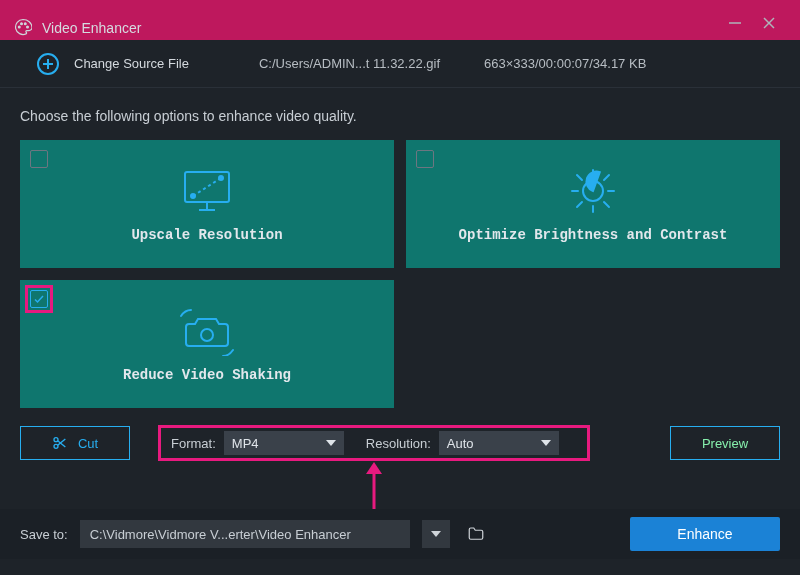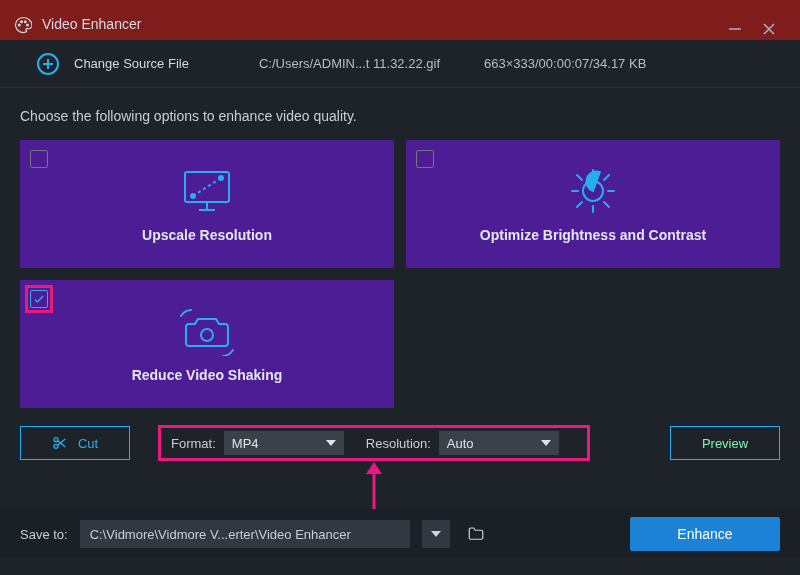--- a/index.html
+++ b/index.html
@@ -9,23 +9,23 @@
     font-family: "Segoe UI", Arial, sans-serif;
     color: #c8ced4;
     font-size: 13px;
     position: relative;
   }
 
   
   .titlebar {
     height: 40px;
     display: flex;
-    align-items: flex-start;
-    padding: 16px 14px;
-    background: #7f1d1d;
+    align-items: flex-end;
+    padding: 4px 14px;
+    background: #be185d;
   }
   .titlebar .app-icon {
     width: 18px; height: 18px; margin-right: 10px;
     display: inline-flex; align-items: center; justify-content: center;
   }
   .titlebar .title { color: #d6dbe0; font-size: 14px; }
   .titlebar .spacer { flex: 1; }
   .win-btn { padding: 6px 10px; color: #aeb4ba; cursor: pointer; }
 
   
@@ -47,28 +47,29 @@
   
   .main { padding: 0 20px; }
   .prompt { padding: 20px 0 16px; color: #c8ced4; font-size: 14px; }
 
   .grid {
     display: grid;
     grid-template-columns: 1fr 1fr;
     gap: 12px;
   }
   .card {
-    background: #4c1d95;
+    background: #0f766e;
     height: 128px;
     position: relative;
     padding: 14px;
     display: flex;
     flex-direction: column;
     align-items: center;
     justify-content: center;
+    font-family: Liberation Mono, monospace;
   }
   .cbox {
     position: absolute;
     top: 10px; left: 10px;
     width: 18px; height: 18px;
     border: 1px solid #6d7681;
     border-radius: 2px;
     display: inline-flex; align-items: center; justify-content: center;
     cursor: pointer;
   }

